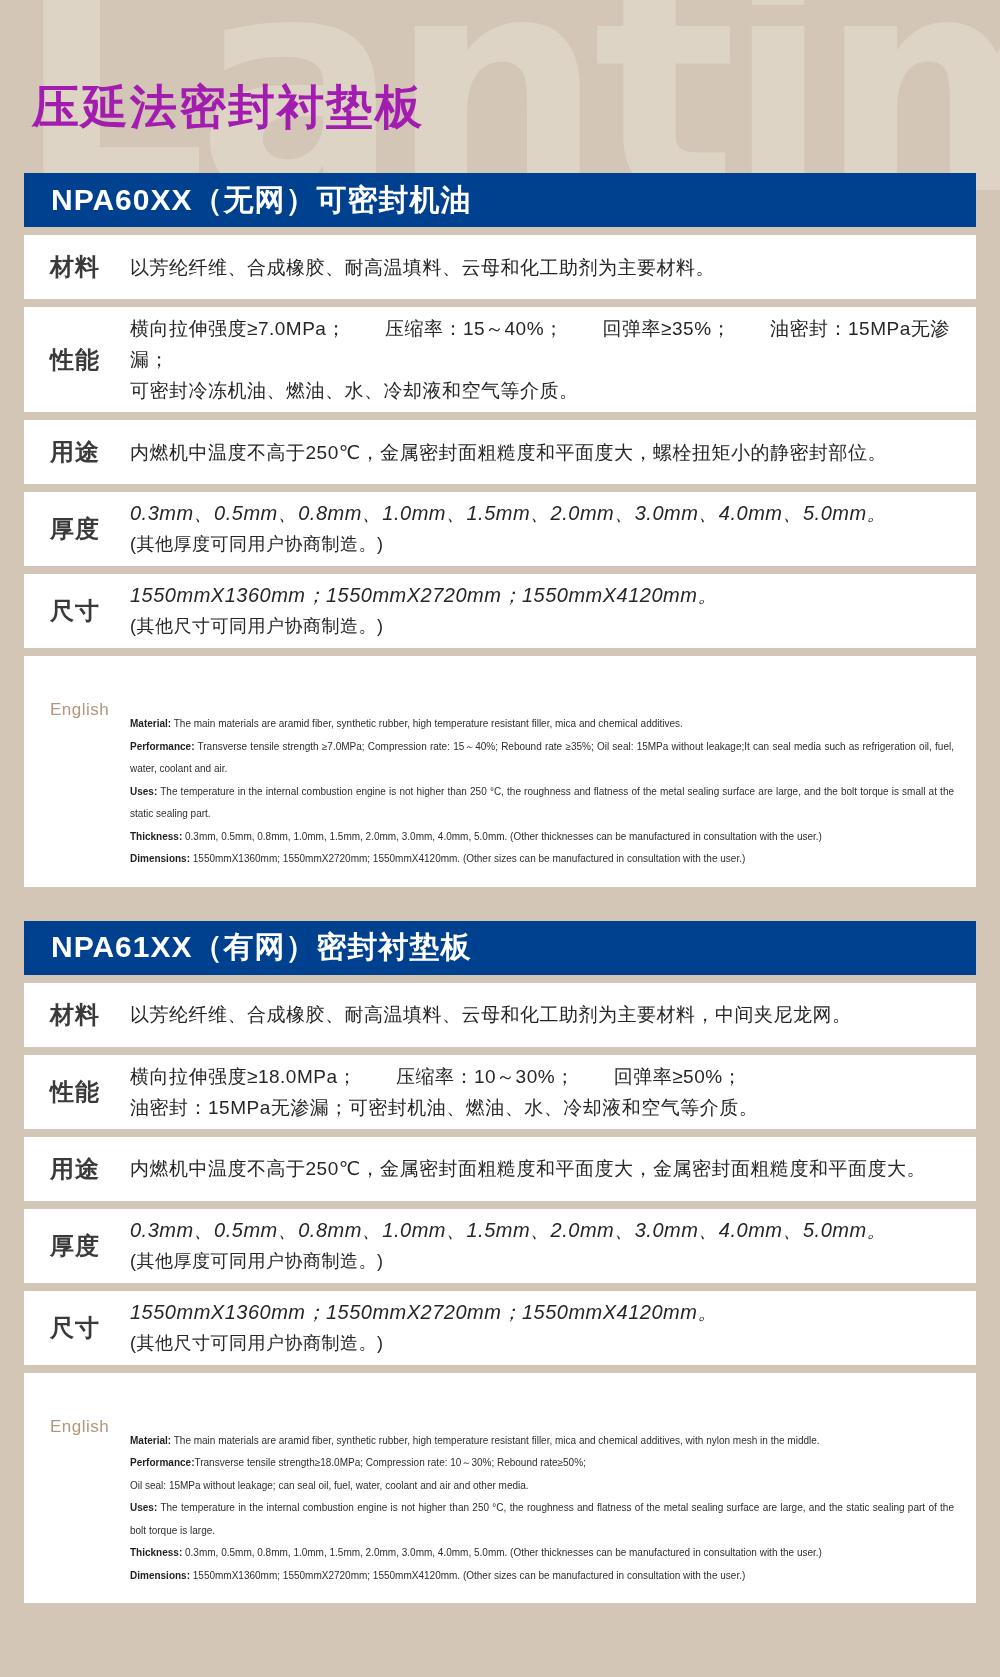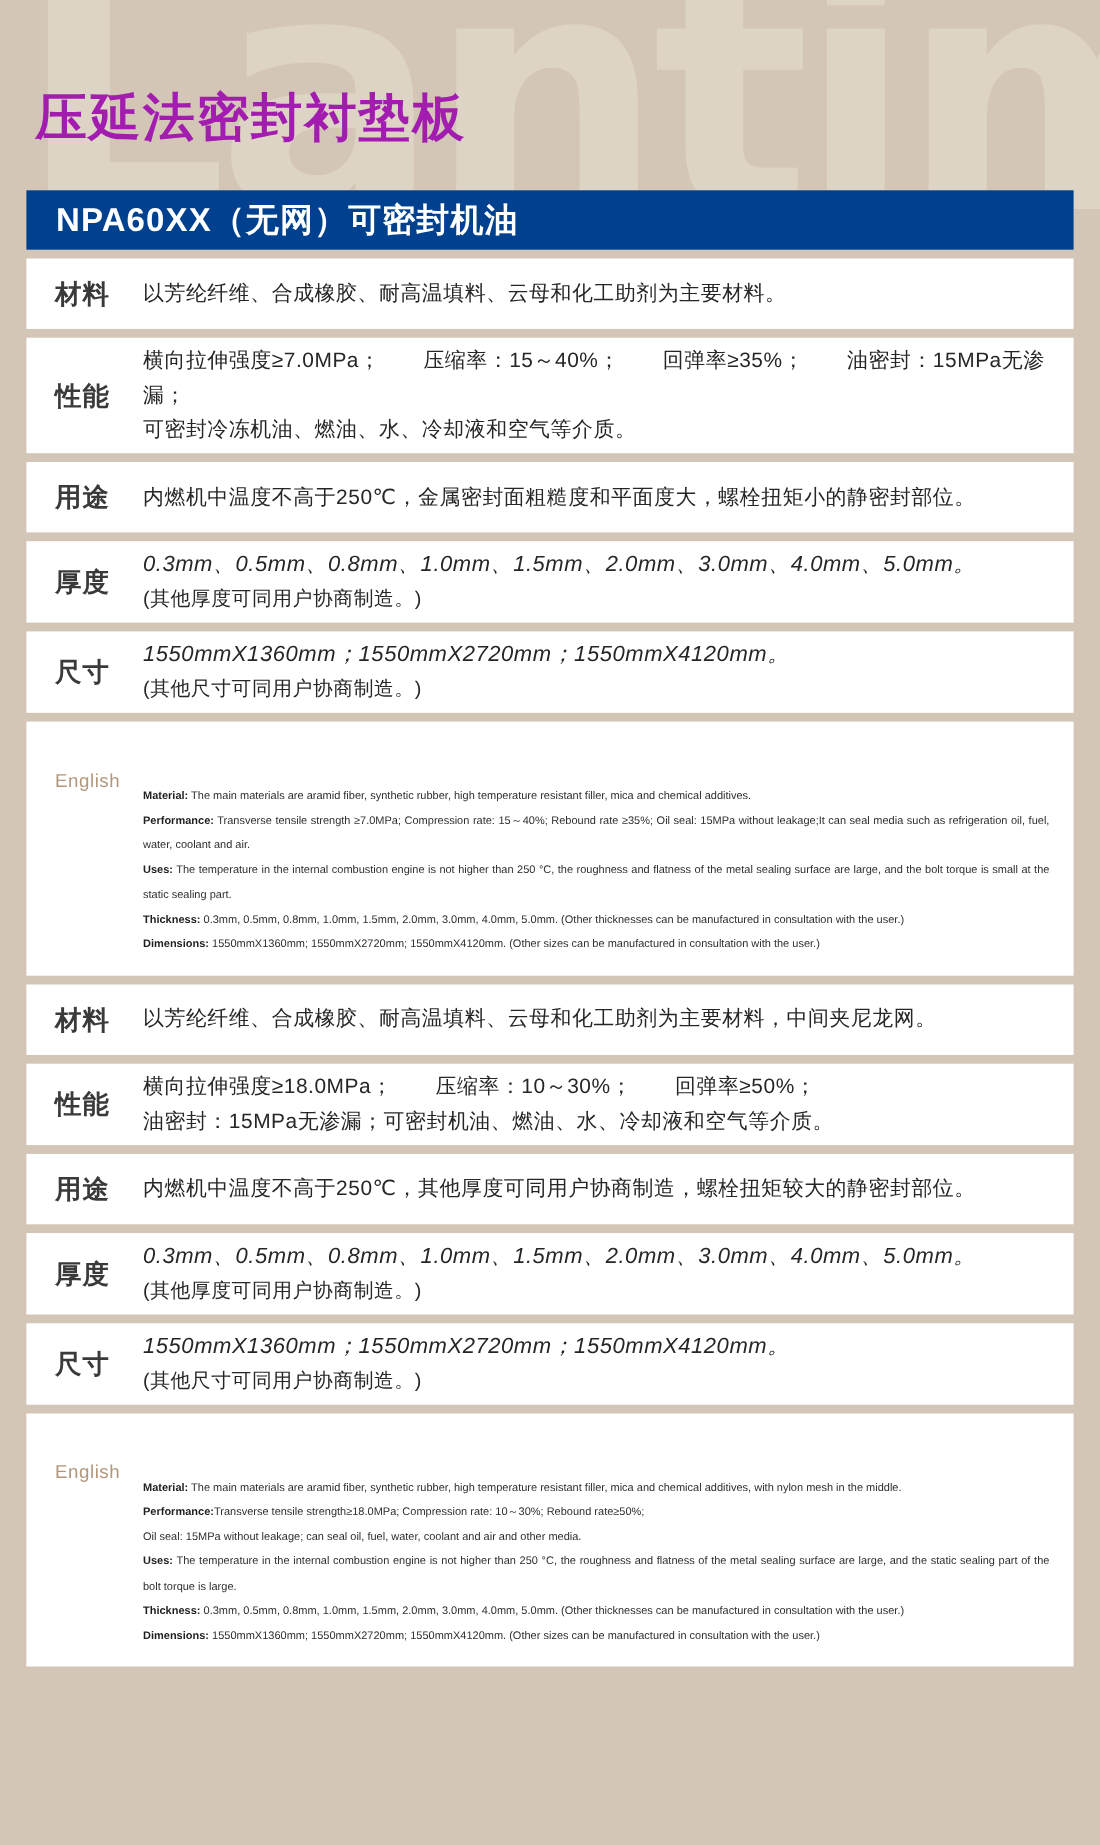--- a/index.html
+++ b/index.html
@@ -100,20 +100,21 @@
           <p><b>Material:</b><span> The main materials are aramid fiber, synthetic rubber, high temperature resistant filler, mica and chemical additives.</span></p>
           <p><b>Performance:</b><span> Transverse tensile strength ≥7.0MPa; Compression rate: 15～40%; Rebound rate ≥35%; Oil seal: 15MPa without leakage;It can seal media such as refrigeration oil, fuel, water, coolant and air.</span></p>
           <p><b>Uses:</b><span> The temperature in the internal combustion engine is not higher than 250 °C, the roughness and flatness of the metal sealing surface are large, and the bolt torque is small at the static sealing part.</span></p>
           <p><b>Thickness:</b><span> 0.3mm, 0.5mm, 0.8mm, 1.0mm, 1.5mm, 2.0mm, 3.0mm, 4.0mm, 5.0mm. (Other thicknesses can be manufactured in consultation with the user.)</span></p>
           <p><b>Dimensions:</b><span> 1550mmX1360mm; 1550mmX2720mm; 1550mmX4120mm. (Other sizes can be manufactured in consultation with the user.)</span></p>
         </div>
       </div>
 
     </div>
 
+    <div class="section-header">NPA61XX（有网）密封衬垫板</div>
 
     <div class="rows">
 
       <div class="row">
         <div class="row-label">材料</div>
         <div class="row-content">
           <div>以芳纶纤维、合成橡胶、耐高温填料、云母和化工助剂为主要材料，中间夹尼龙网。</div>
         </div>
       </div>
 
@@ -121,21 +122,21 @@
         <div class="row-label">性能</div>
         <div class="row-content">
           <div>横向拉伸强度≥18.0MPa；　　压缩率：10～30%；　　回弹率≥50%；</div>
           <div>油密封：15MPa无渗漏；可密封机油、燃油、水、冷却液和空气等介质。</div>
         </div>
       </div>
 
       <div class="row">
         <div class="row-label">用途</div>
         <div class="row-content">
-          <div>内燃机中温度不高于250℃，其他厚度可同用户协商制造，螺栓扭矩较大的静密封部位。</div>
+          <div>内燃机中温度不高于250℃，金属密封面粗糙度和平面度大，金属密封面粗糙度和平面度大。</div>
         </div>
       </div>
 
       <div class="row">
         <div class="row-label">厚度</div>
         <div class="row-content">
           <div class="line-lg">0.3mm、0.5mm、0.8mm、1.0mm、1.5mm、2.0mm、3.0mm、4.0mm、5.0mm。</div>
           <div class="line-sm">(其他厚度可同用户协商制造。)</div>
         </div>
       </div>

